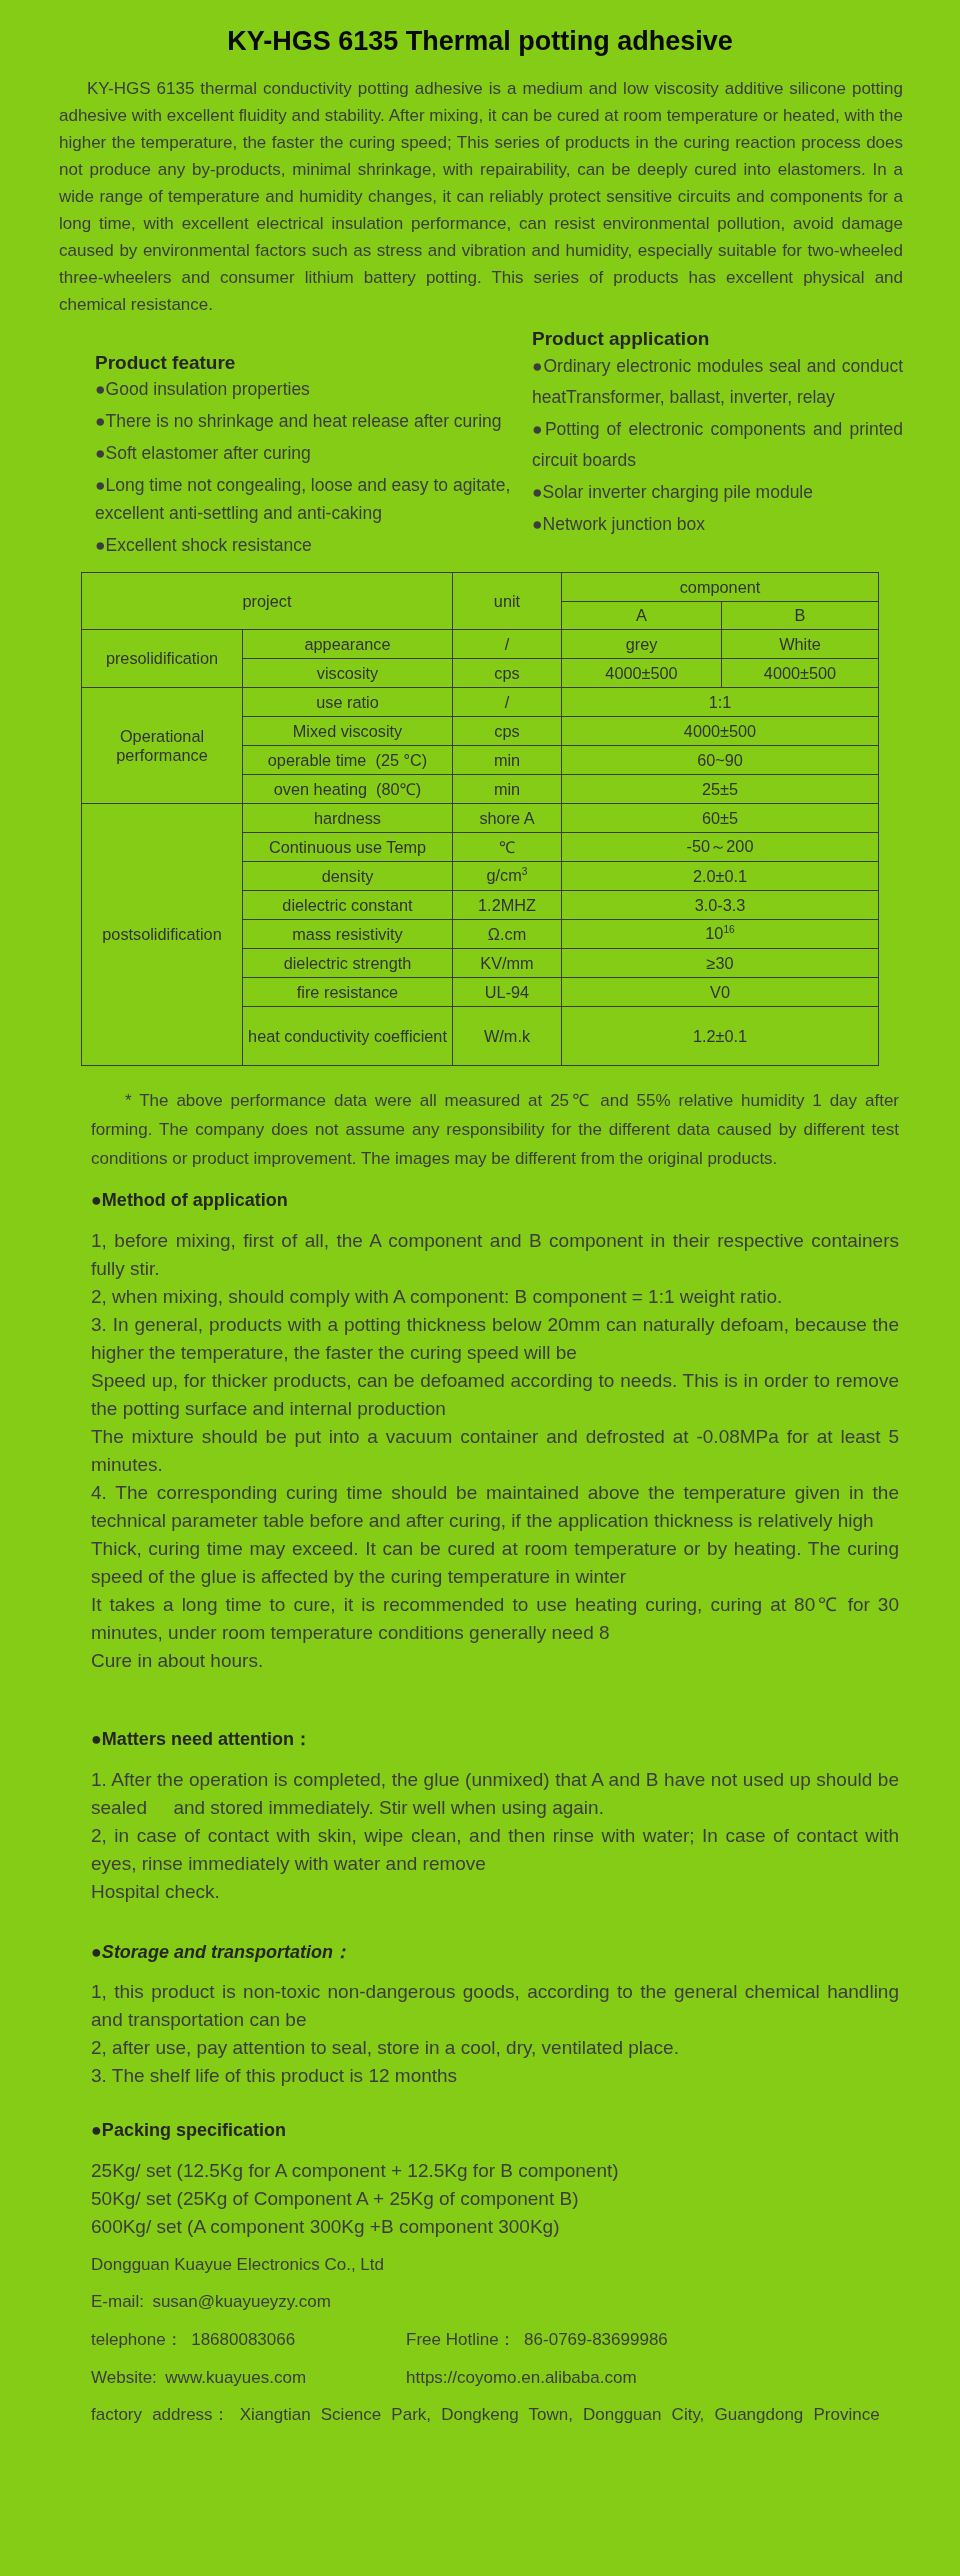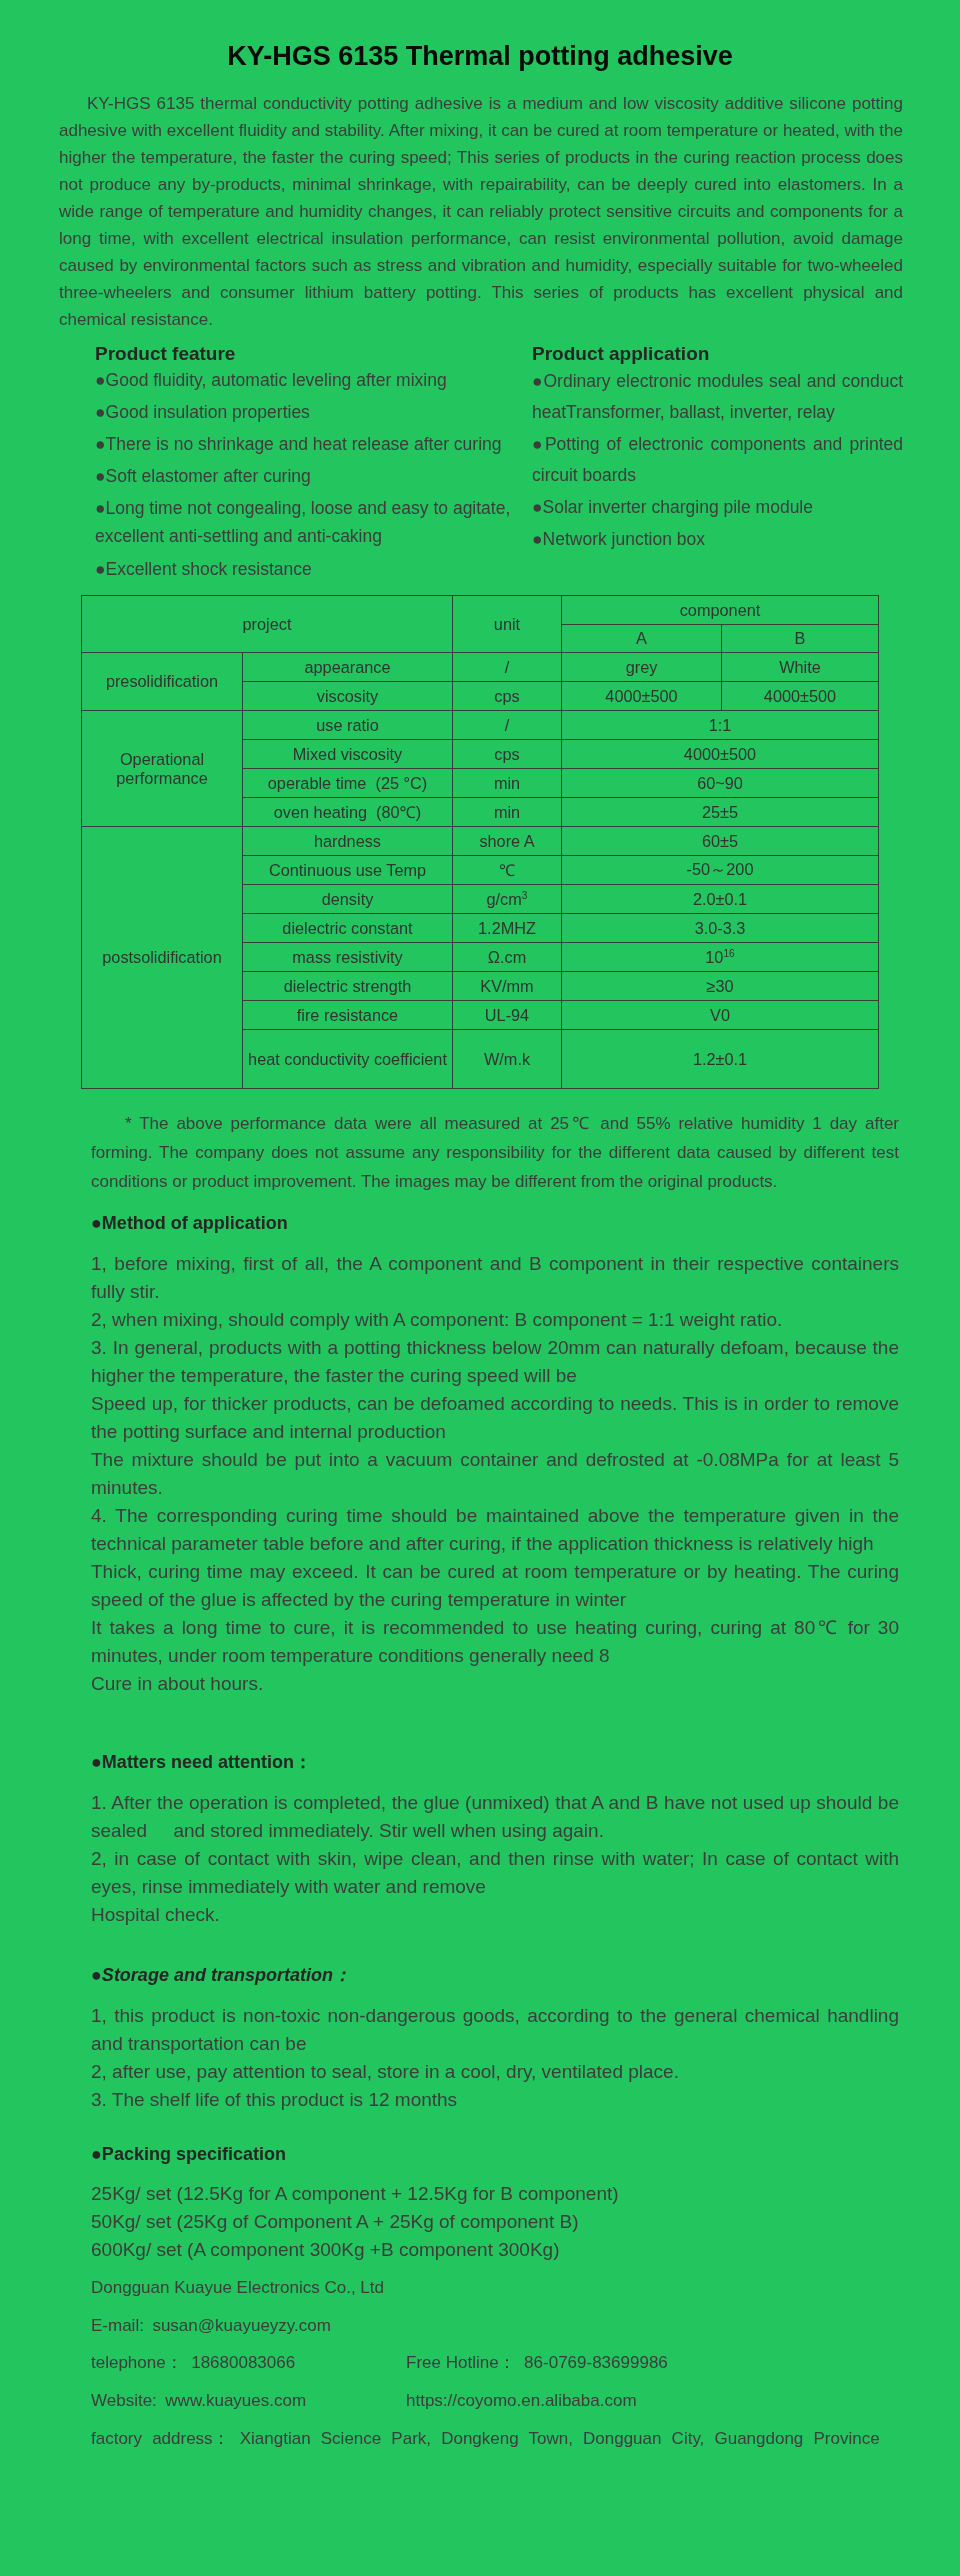--- a/index.html
+++ b/index.html
@@ -1,41 +1,41 @@
 <!DOCTYPE html>
 <html style="font-size:9.7px"><head>
 <meta charset="utf-8">
 <style>
   html,body { margin:0; padding:0; background:#ffffff; }
   .page {
     box-sizing:border-box;
     width:960px;
     min-height:2576px;
-    padding:29px 57px 36px 57px;
+    padding:14px 57px 36px 57px;
     font-family:"Liberation Sans", sans-serif;
     color:#3d3d3d;
-    background:#22c55e;
+    background:#84cc16;
   }
   .title {
     font-size:27px;
     line-height:37px;
     font-weight:700;
     text-align:center;
     color:#0a0a0a;
     margin:8.5px 0 15.7px 0;
   }
   .intro {
     font-size:17px;
     line-height:27px;
     text-align:justify;
     text-indent:28px;
     margin:0 0 0 2px;
   }
   .two-col { display:flex; margin-top:8.5px; }
-  .col-feature { box-sizing:border-box; width:437px; margin-left:38px; }
+  .col-feature { box-sizing:border-box; width:437px; margin-left:38px;margin-top:24px; }
   .col-application { flex:1; }
   .sec-h {
     font-size:19px;
     line-height:24px;
     font-weight:700;
     color:#262626;
     margin:0;
   }
   ul.plain-list { list-style:none; margin:0; padding:0; font-size:17.5px; }
   .feature-list { margin-top:14.5px; }
@@ -108,21 +108,20 @@
 <div class="page">
 
   <h1 class="title">KY-HGS 6135 Thermal potting adhesive</h1>
 
   <p class="intro">KY-HGS 6135 thermal conductivity potting adhesive is a medium and low viscosity additive silicone potting adhesive with excellent fluidity and stability. After mixing, it can be cured at room temperature or heated, with the higher the temperature, the faster the curing speed; This series of products in the curing reaction process does not produce any by-products, minimal shrinkage, with repairability, can be deeply cured into elastomers. In a wide range of temperature and humidity changes, it can reliably protect sensitive circuits and components for a long time, with excellent electrical insulation performance, can resist environmental pollution, avoid damage caused by environmental factors such as stress and vibration and humidity, especially suitable for two-wheeled three-wheelers and consumer lithium battery potting. This series of products has excellent physical and chemical resistance.</p>
 
   <div class="two-col">
     <section class="col-feature">
       <h2 class="sec-h">Product feature</h2>
       <ul class="plain-list feature-list">
-        <li>●Good fluidity, automatic leveling after mixing</li>
         <li>●Good insulation properties</li>
         <li>●There is no shrinkage and heat release after curing</li>
         <li>●Soft elastomer after curing</li>
         <li>●Long time not congealing, loose and easy to agitate, excellent anti-settling and anti-caking</li>
         <li>●Excellent shock resistance</li>
       </ul>
     </section>
     <section class="col-application">
       <h2 class="sec-h">Product application</h2>
       <ul class="plain-list app-list">

